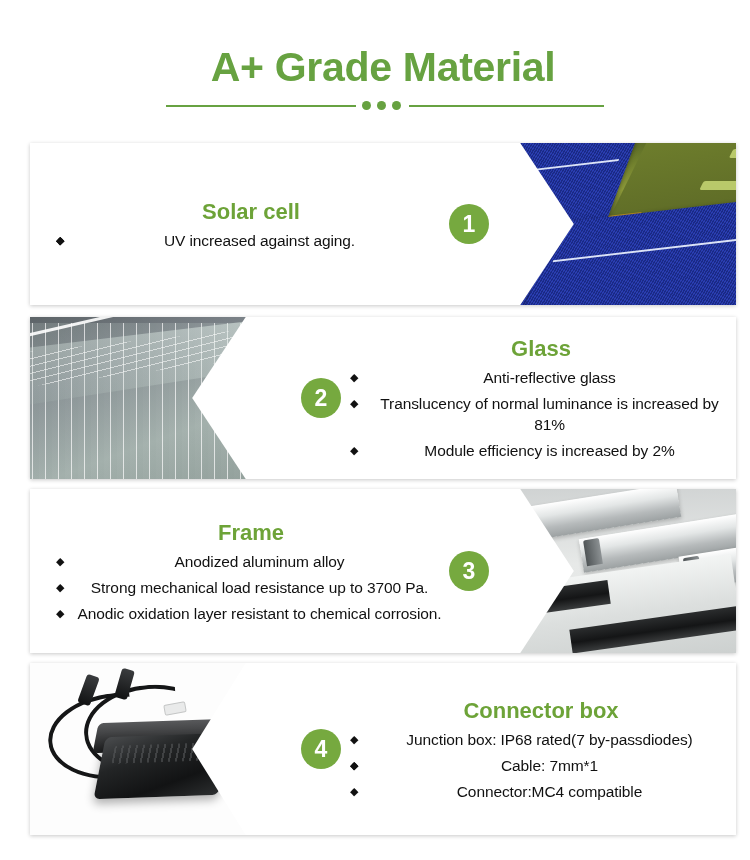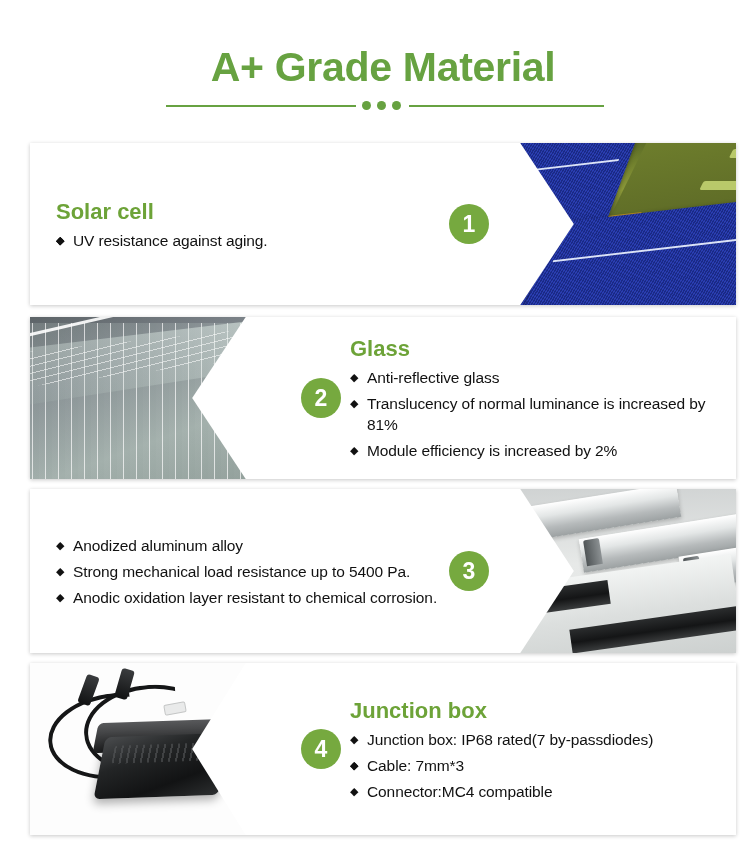--- a/index.html
+++ b/index.html
@@ -141,20 +141,21 @@
   }
   .content.text-left  { left: 26px;  width: 390px; }
   .content.text-right { left: 320px; width: 382px; }
 
   .inner {
     position: absolute;
     left: 0;
     top: 50%;
     transform: translateY(-50%);
     width: 100%;
+    text-align: center;
   }
   .sec-title {
     font-size: 22px;
     font-weight: bold;
     color: #6da338;
     margin: 0 0 5px 0;
     line-height: 27px;
   }
   .bullets {
     list-style: none;
@@ -423,21 +424,21 @@
         <div class="sec-title">Solar cell</div>
         <ul class="bullets">
           <li>
             <span class="bullet-mark">◆</span>
           </li>
           <li>
             <span class="bullet-mark">◆</span>
           </li>
           <li>
             <span class="bullet-mark">◆</span>
-            <span>UV resistance against aging.</span>
+            <span>UV increased against aging.</span>
           </li>
         </ul>
       </div>
     </div>
   </div>
 
   <div class="card c2">
 
     <div class="photo left">
       <div class="art-glass">
@@ -483,28 +484,29 @@
         <div class="blackbar bb1"></div>
         <div class="blackbar bb2"></div>
       </div>
       <div class="wedge point-right"></div>
     </div>
 
     <div class="badge on-right">3</div>
 
     <div class="content text-left">
       <div class="inner">
+        <div class="sec-title">Frame</div>
         <ul class="bullets">
           <li>
             <span class="bullet-mark">◆</span>
             <span>Anodized aluminum alloy</span>
           </li>
           <li>
             <span class="bullet-mark">◆</span>
-            <span>Strong mechanical load resistance up to 5400 Pa.</span>
+            <span>Strong mechanical load resistance up to 3700 Pa.</span>
           </li>
           <li>
             <span class="bullet-mark">◆</span>
             <span>Anodic oxidation layer resistant to chemical corrosion.</span>
           </li>
         </ul>
       </div>
     </div>
   </div>
 
@@ -520,32 +522,32 @@
         <div class="lid"></div>
         <div class="box"></div>
       </div>
       <div class="wedge point-left"></div>
     </div>
 
     <div class="badge on-left">4</div>
 
     <div class="content text-right">
       <div class="inner">
-        <div class="sec-title">Junction box</div>
+        <div class="sec-title">Connector box</div>
         <ul class="bullets">
           <li>
             <span class="bullet-mark">◆</span>
             <span>Junction box: IP68 rated(7 by-passdiodes)</span>
           </li>
           <li>
             <span class="bullet-mark">◆</span>
           </li>
           <li>
             <span class="bullet-mark">◆</span>
-            <span>Cable: 7mm*3</span>
+            <span>Cable: 7mm*1</span>
           </li>
           <li>
             <span class="bullet-mark">◆</span>
             <span>Connector:MC4 compatible</span>
           </li>
         </ul>
       </div>
     </div>
   </div>
 

